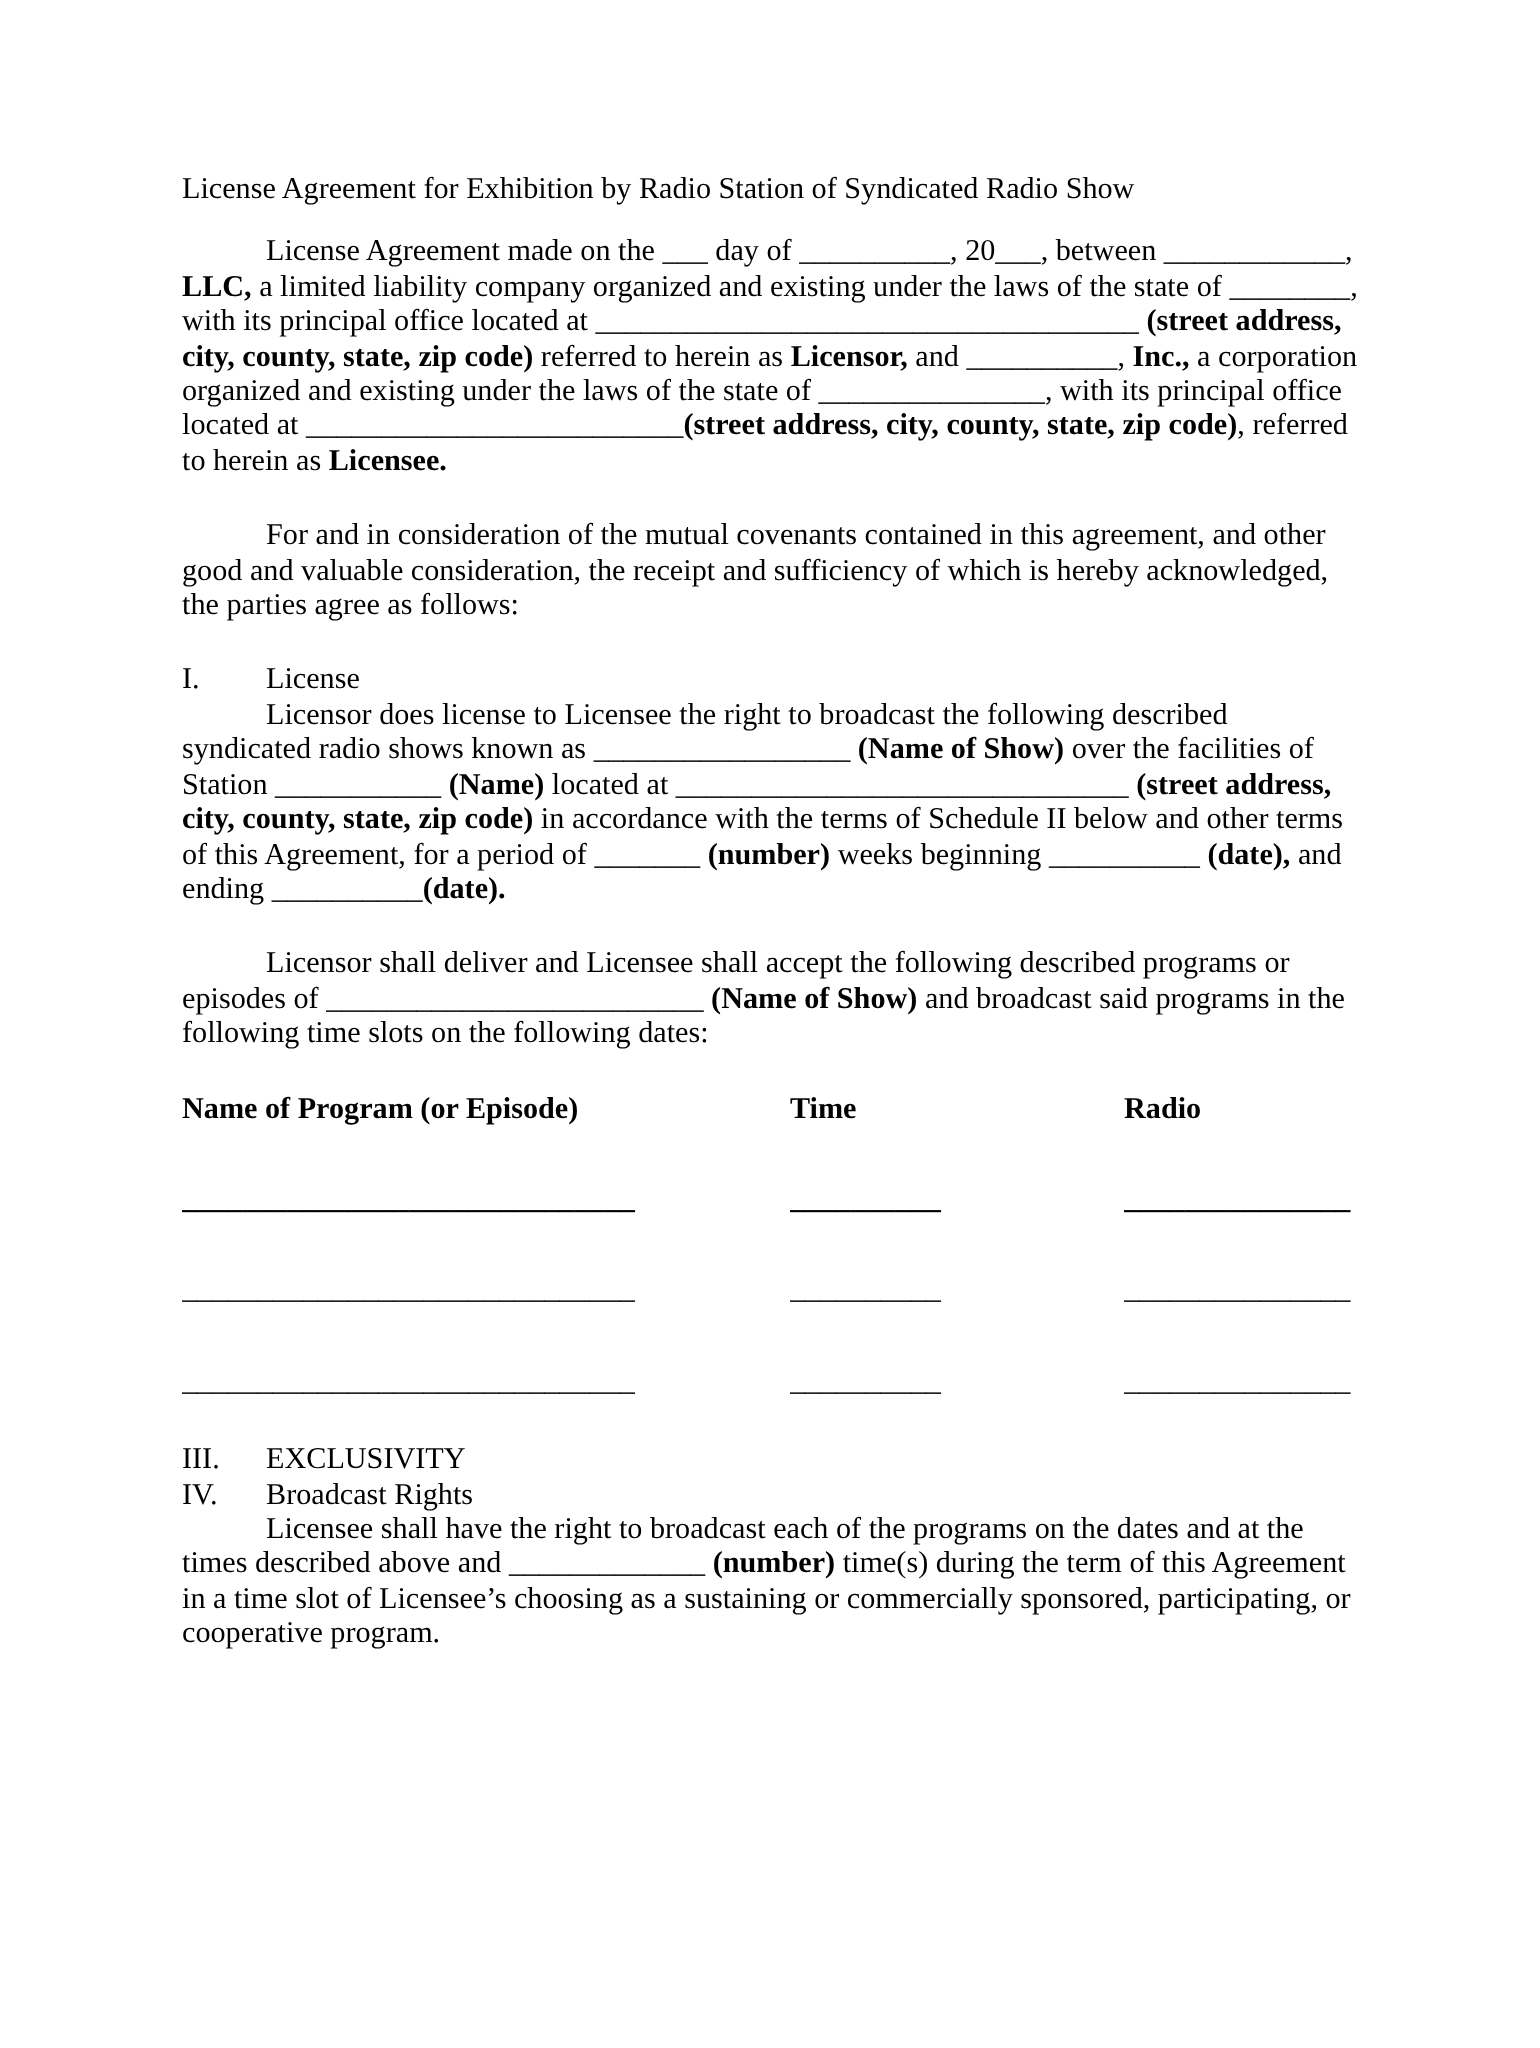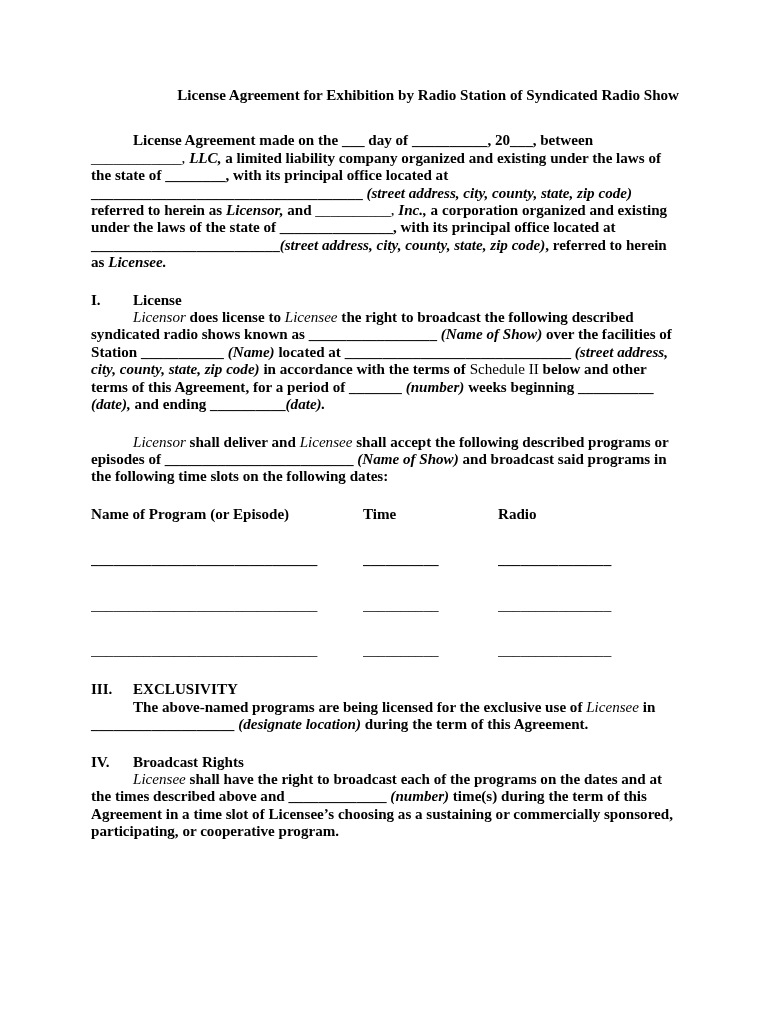--- a/index.html
+++ b/index.html
@@ -14,51 +14,52 @@
     box-sizing: border-box;
     padding: 87px 91px 0 91px;
     background: #ffffff;
     color: #000000;
     font-family: "Liberation Serif", "DejaVu Serif", serif;
     font-size: 15.1px;
     line-height: 17.4px;
     overflow: hidden;
   }
   .title {
-    margin: 0 0 28px 0;
+    margin: 0 0 14px 0;
     font-size: 15.1px;
     line-height: 17.4px;
-    font-weight: bold;
-    text-align: right;
+    font-weight: normal;
+    text-align: left;
   }
   p.body {
     margin: 0 0 20px 0;
     text-align: left;
   }
   p.indent {
     text-indent: 42px;
   }
   p.heading {
     margin: 0;
-    font-weight: bold;
+    font-weight: normal;
   }
   .num {
     display: inline-block;
     width: 42px;
   }
-  .run-r { font-weight: bold; font-style: normal; }
+  .run-r { font-weight: normal; font-style: normal; }
   .run-b { font-weight: normal;   font-style: normal; }
-  .run-i { font-weight: normal; font-style: italic; }
-  .run-bi{ font-weight: bold;   font-style: italic; }
+  .run-i { font-weight: normal; }
+  .run-bi{ font-weight: bold;   }
   .table {
     margin: 0 0 22px 0;
   }
   .trow {
     display: grid;
     grid-template-columns: 272px 135px 1fr;
+    gap: 32px;
   }
   .trow.blanks {
     margin-top: 28px;
   }
   .thead span {
     font-weight: bold;
   }
   .trow.first-blank-row span {
     font-weight: bold;
   }
@@ -69,20 +70,21 @@
 </style>
 </head>
 <body>
 
 <div class="page">
 
   <h1 class="title">License Agreement for Exhibition by Radio Station of Syndicated Radio Show</h1>
 
   <p class="body indent"><span class="run-r">License Agreement made on the ___ day of __________, 20___, between </span><span class="run-b">____________,</span><span class="run-r"> </span><span class="run-bi">LLC,</span><span class="run-r"> a limited liability company organized and existing under the laws of the state of ________, with its principal office located at ____________________________________ </span><span class="run-bi">(street address, city, county, state, zip code)</span><span class="run-r"> referred to herein as </span><span class="run-bi">Licensor,</span><span class="run-r"> and </span><span class="run-b">__________, </span><span class="run-bi">Inc.,</span><span class="run-r"> a corporation organized and existing under the laws of the state of _______________, with its principal office located at _________________________</span><span class="run-bi">(street address, city, county, state, zip code)</span><span class="run-r">, referred to herein as </span><span class="run-bi">Licensee.</span></p>
 
+  <p class="body indent"><span class="run-r">For and in consideration of the mutual covenants contained in this agreement, and other good and valuable consideration, the receipt and sufficiency of which is hereby acknowledged, the parties agree as follows:</span></p>
 
   <p class="heading"><span class="num">I.</span><span>License</span></p>
   <p class="body indent"><span class="run-i">Licensor</span><span class="run-r"> does license to </span><span class="run-i">Licensee</span><span class="run-r"> the right to broadcast the following described syndicated radio shows known as _________________ </span><span class="run-bi">(Name of Show)</span><span class="run-r"> over the facilities of Station ___________ </span><span class="run-bi">(Name)</span><span class="run-r"> located at ______________________________ </span><span class="run-bi">(street address, city, county, state, zip code)</span><span class="run-r"> in accordance with the terms of </span><span class="run-b">Schedule II</span><span class="run-r"> below and other terms of this Agreement, for a period of _______ </span><span class="run-bi">(number)</span><span class="run-r"> weeks beginning __________ </span><span class="run-bi">(date),</span><span class="run-r"> and ending __________</span><span class="run-bi">(date).</span></p>
 
   <p class="body indent"><span class="run-i">Licensor</span><span class="run-r"> shall deliver and </span><span class="run-i">Licensee</span><span class="run-r"> shall accept the following described programs or episodes of _________________________ </span><span class="run-bi">(Name of Show)</span><span class="run-r"> and broadcast said programs in the following time slots on the following dates:</span></p>
 
   <div class="table">
     <div class="trow thead">
       <span>Name of Program (or Episode)</span>
       <span>Time</span>
@@ -99,19 +101,18 @@
       <span>_______________</span>
     </div>
     <div class="trow blanks">
       <span>______________________________</span>
       <span>__________</span>
       <span>_______________</span>
     </div>
   </div>
 
   <p class="heading"><span class="num">III.</span><span>EXCLUSIVITY</span></p>
-  <p class="body indent"><span class="run-r">The above-named programs are being licensed for the exclusive use of </span><span class="run-i">Licensee</span><span class="run-r"> in ___________________ </span><span class="run-bi">(designate location)</span><span class="run-r"> during the term of this Agreement.</span></p>
 
   <p class="heading"><span class="num">IV.</span><span>Broadcast Rights</span></p>
   <p class="body indent"><span class="run-i">Licensee</span><span class="run-r"> shall have the right to broadcast each of the programs on the dates and at the times described above and _____________ </span><span class="run-bi">(number)</span><span class="run-r"> time(s) during the term of this Agreement in a time slot of Licensee’s choosing as a sustaining or commercially sponsored, participating, or cooperative program.</span></p>
 
 
 </div>
 
 </body></html>

